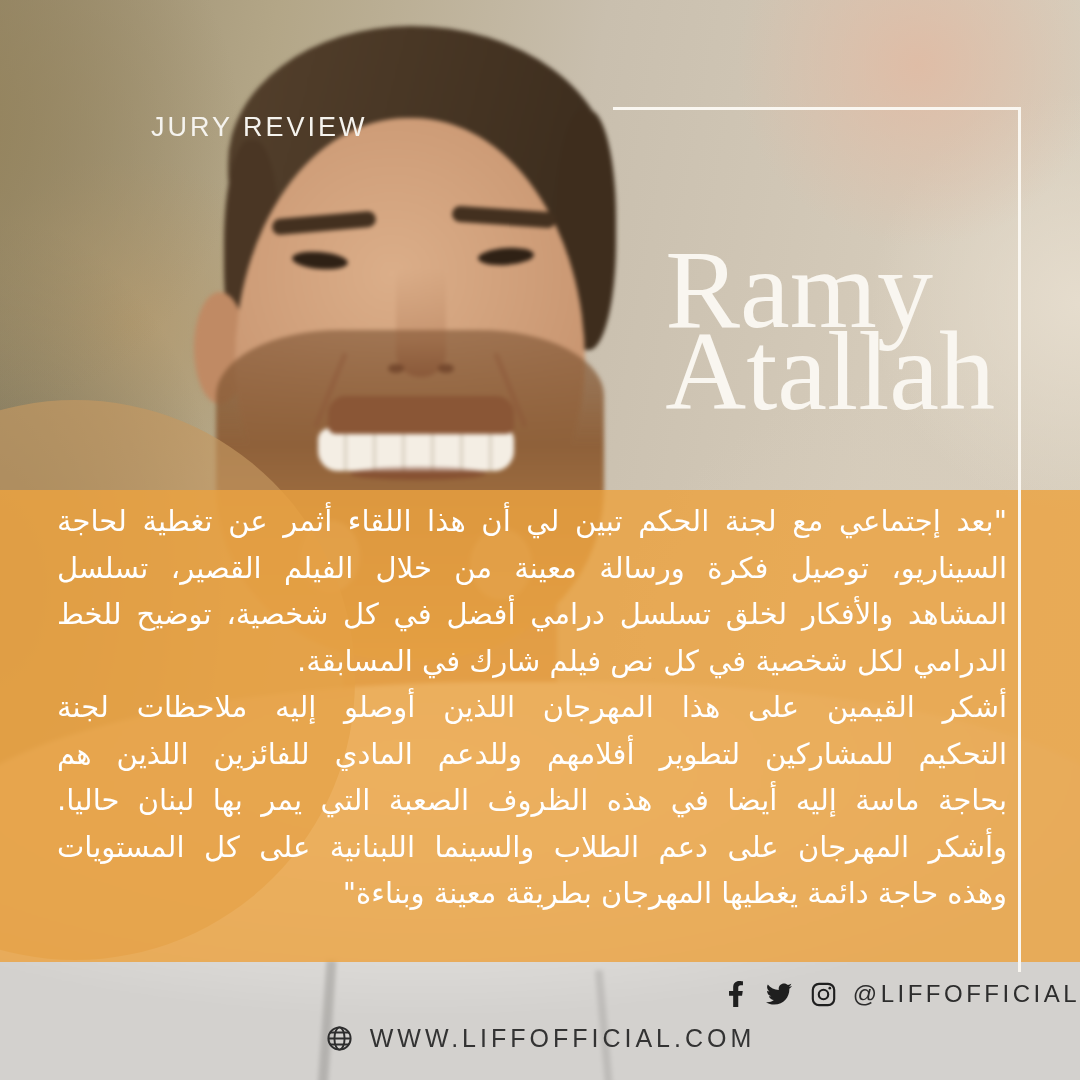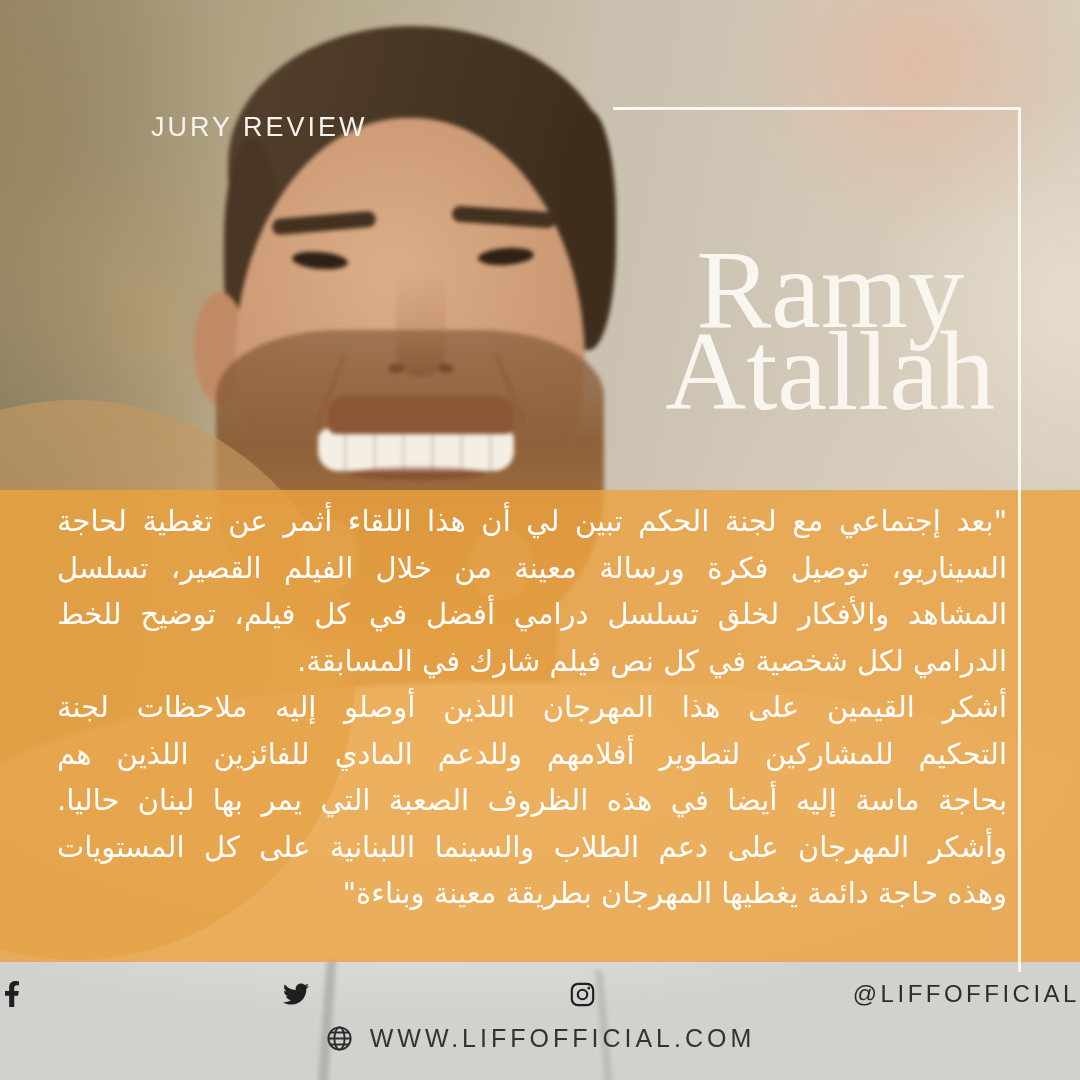--- a/index.html
+++ b/index.html
@@ -58,31 +58,31 @@
   .circle-overlay{position:absolute;left:-205px;top:400px;width:560px;height:560px;border-radius:50%;
                   background:rgba(196,152,97,.65);}
   .orange-overlay{position:absolute;left:0;top:490px;width:1080px;height:472px;
                   background:rgba(236,162,64,.82);}
   .frame-top{position:absolute;left:613px;top:107px;width:408px;height:3px;background:#faf7f1;}
   .frame-right{position:absolute;left:1018px;top:107px;width:3px;height:865px;background:#faf7f1;}
 
   
   .badge{position:absolute;left:114px;top:112px;color:#f5f3ee;font-size:27px;
          letter-spacing:3px;font-weight:400;margin-left:37px;}
-  .title{position:absolute;right:85px;top:248px;text-align:center;color:#f9f6f0;
+  .title{position:absolute;right:85px;top:248px;text-align:left;color:#f9f6f0;
          font-family:"Liberation Serif",serif;font-size:112px;line-height:82px;font-weight:400;}
   .quote{position:absolute;left:57px;top:498px;width:950px;color:#ffffff;
          font-family:"DejaVu Sans",sans-serif;font-size:29px;line-height:46.5px;}
   .q-line{direction:rtl;height:46.5px;text-align:justify;text-align-last:justify;}
   .q-line.q-end{text-align:right;text-align-last:start;}
 
   
   .footer{position:absolute;left:0;bottom:0;width:1080px;}
   .social-row{position:absolute;left:0;top:-100px;width:1080px;display:flex;align-items:center;
-              justify-content:space-between;gap:16px;color:#1f1f1f;}
+              justify-content:flex-end;gap:16px;color:#1f1f1f;}
   .web-row{position:absolute;left:0;top:-56px;width:1080px;display:flex;align-items:center;
            justify-content:center;gap:16px;color:#2d2d2d;}
   .social-row svg,.web-row svg{display:block;}
   .handle{font-size:24px;letter-spacing:3.5px;color:#2d2d2d;font-weight:500;}
   .website{font-size:25px;letter-spacing:4px;color:#333333;font-weight:500;}
 </style>
 </head>
 <body>
 
 <div class="canvas">
@@ -124,21 +124,21 @@
   <div class="badge">JURY REVIEW</div>
 
   <div class="title">
     <div>Ramy</div>
     <div>Atallah</div>
   </div>
 
   <div class="quote">
     <div class="q-line">"بعد إجتماعي مع لجنة الحكم تبين لي أن هذا اللقاء أثمر عن تغطية لحاجة</div>
     <div class="q-line">السيناريو، توصيل فكرة ورسالة معينة من خلال الفيلم القصير، تسلسل</div>
-    <div class="q-line">المشاهد والأفكار لخلق تسلسل درامي أفضل في كل فيلم، توضيح للخط</div>
+    <div class="q-line">المشاهد والأفكار لخلق تسلسل درامي أفضل في كل شخصية، توضيح للخط</div>
     <div class="q-line q-end">الدرامي لكل شخصية في كل نص فيلم شارك في المسابقة.</div>
     <div class="q-line">أشكر القيمين على هذا المهرجان اللذين أوصلو إليه ملاحظات لجنة</div>
     <div class="q-line">التحكيم للمشاركين لتطوير أفلامهم وللدعم المادي للفائزين اللذين هم</div>
     <div class="q-line">بحاجة ماسة إليه أيضا في هذه الظروف الصعبة التي يمر بها لبنان حاليا.</div>
     <div class="q-line">وأشكر المهرجان على دعم الطلاب والسينما اللبنانية على كل المستويات</div>
     <div class="q-line q-end">وهذه حاجة دائمة يغطيها المهرجان بطريقة معينة وبناءة"</div>
   </div>
 
   <div class="footer">
     <div class="social-row">

